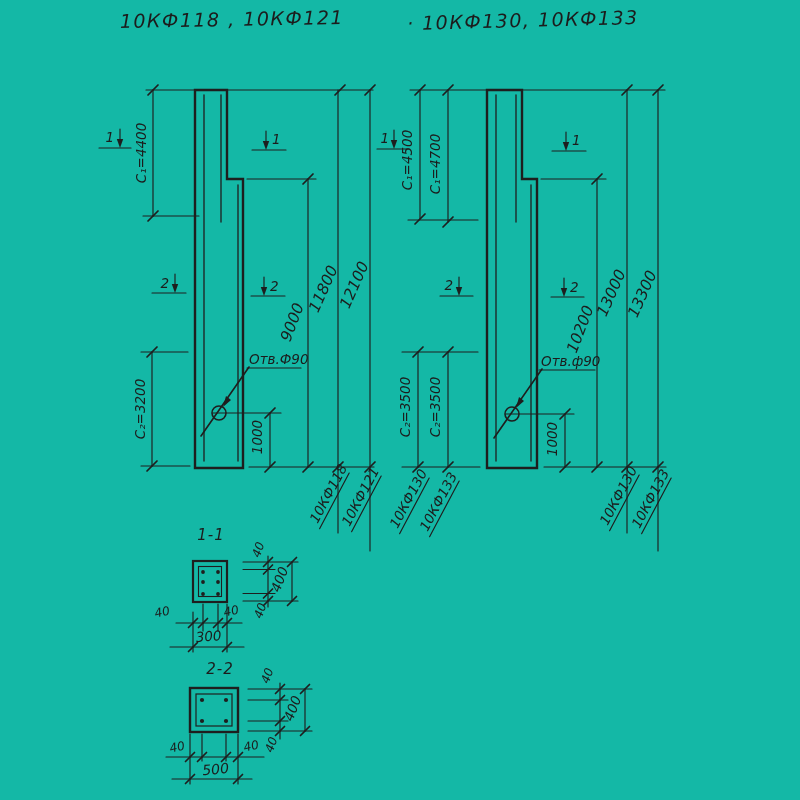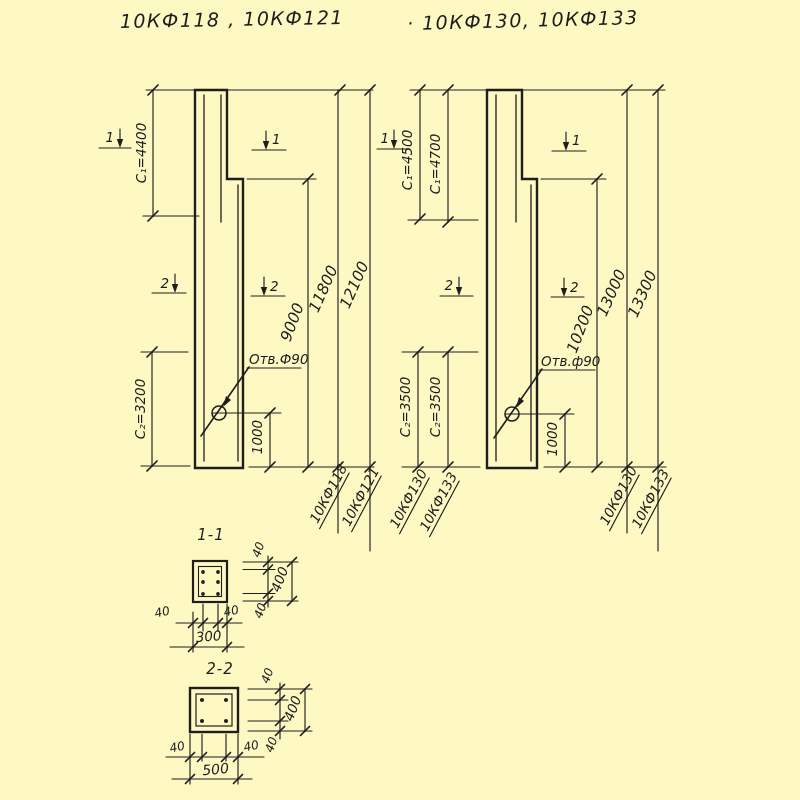--- a/index.html
+++ b/index.html
@@ -1,16 +1,16 @@
 <!DOCTYPE html>
 <html><head>
 <meta charset="utf-8">
 <style>
   html,body{margin:0;padding:0;background:#ffffff;}
-  .sheet{width:800px;height:800px;background:#fef9c3;position:relative;overflow:hidden;}
+  .sheet{width:800px;height:800px;background:#14b8a6;position:relative;overflow:hidden;}
   svg{display:block;}
   svg text{
     font-family:"DejaVu Sans",sans-serif;
     font-style:italic;
     fill:#1c1c1c;
   }
   .stroke{stroke:#1e1e1e;fill:none;stroke-linecap:round;}
   .outline{stroke-width:2.4;}
   .inner{stroke-width:1.3;}
   .dim{stroke-width:1.15;}

